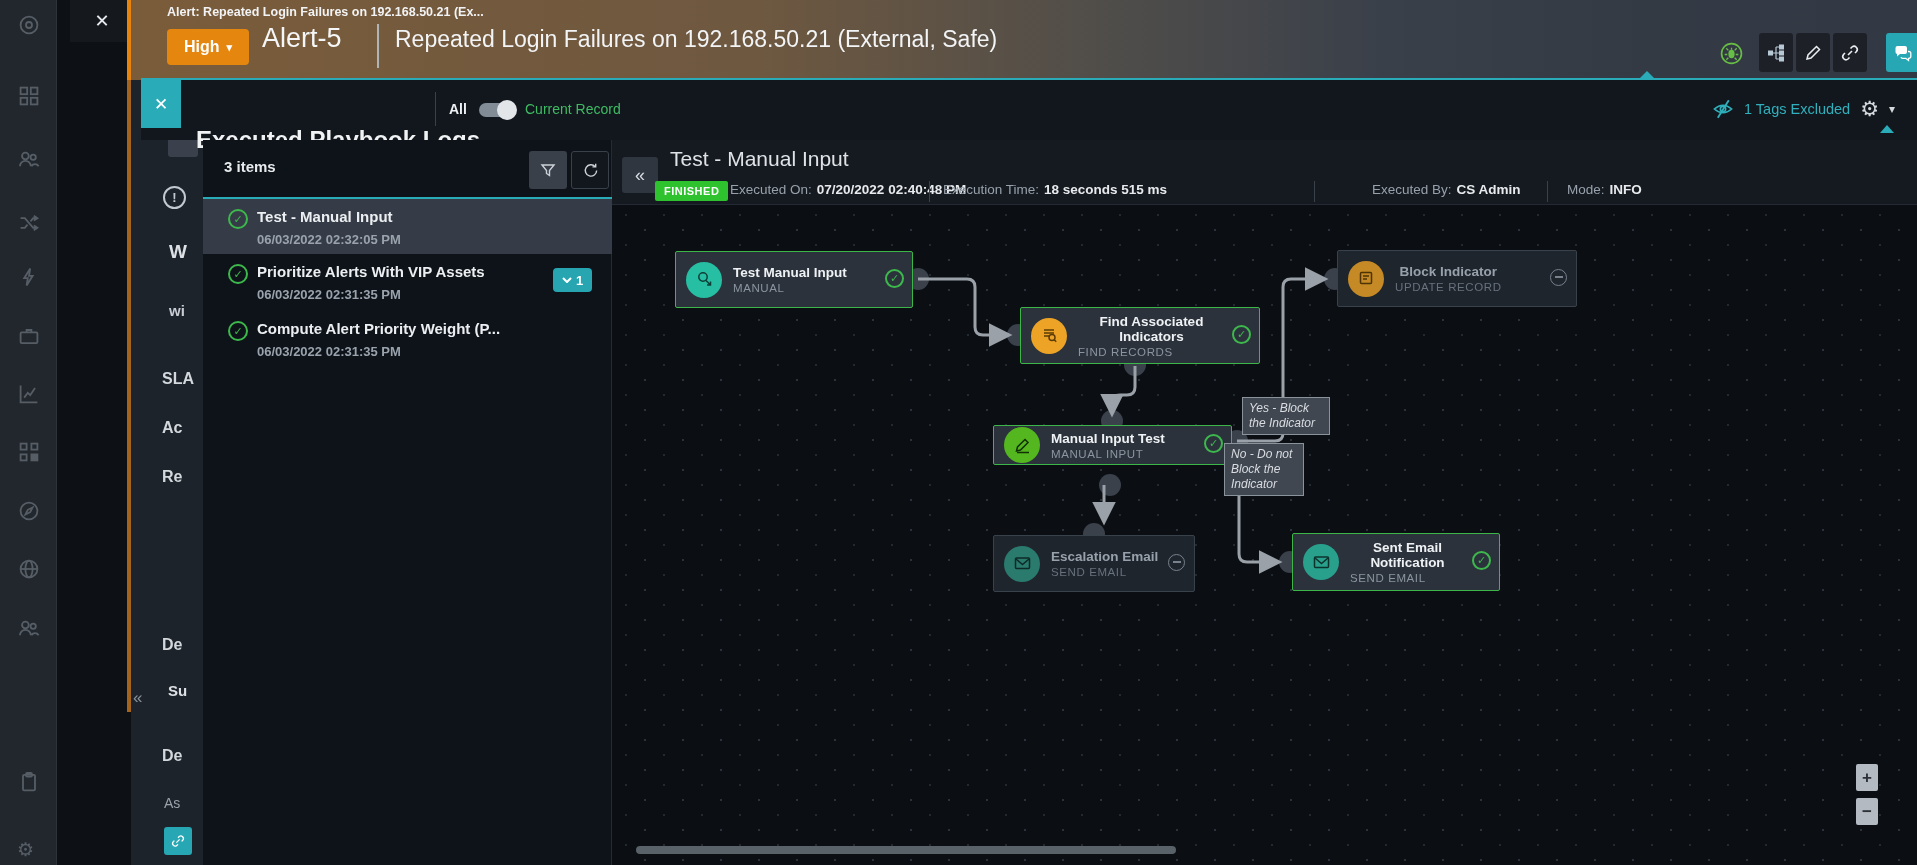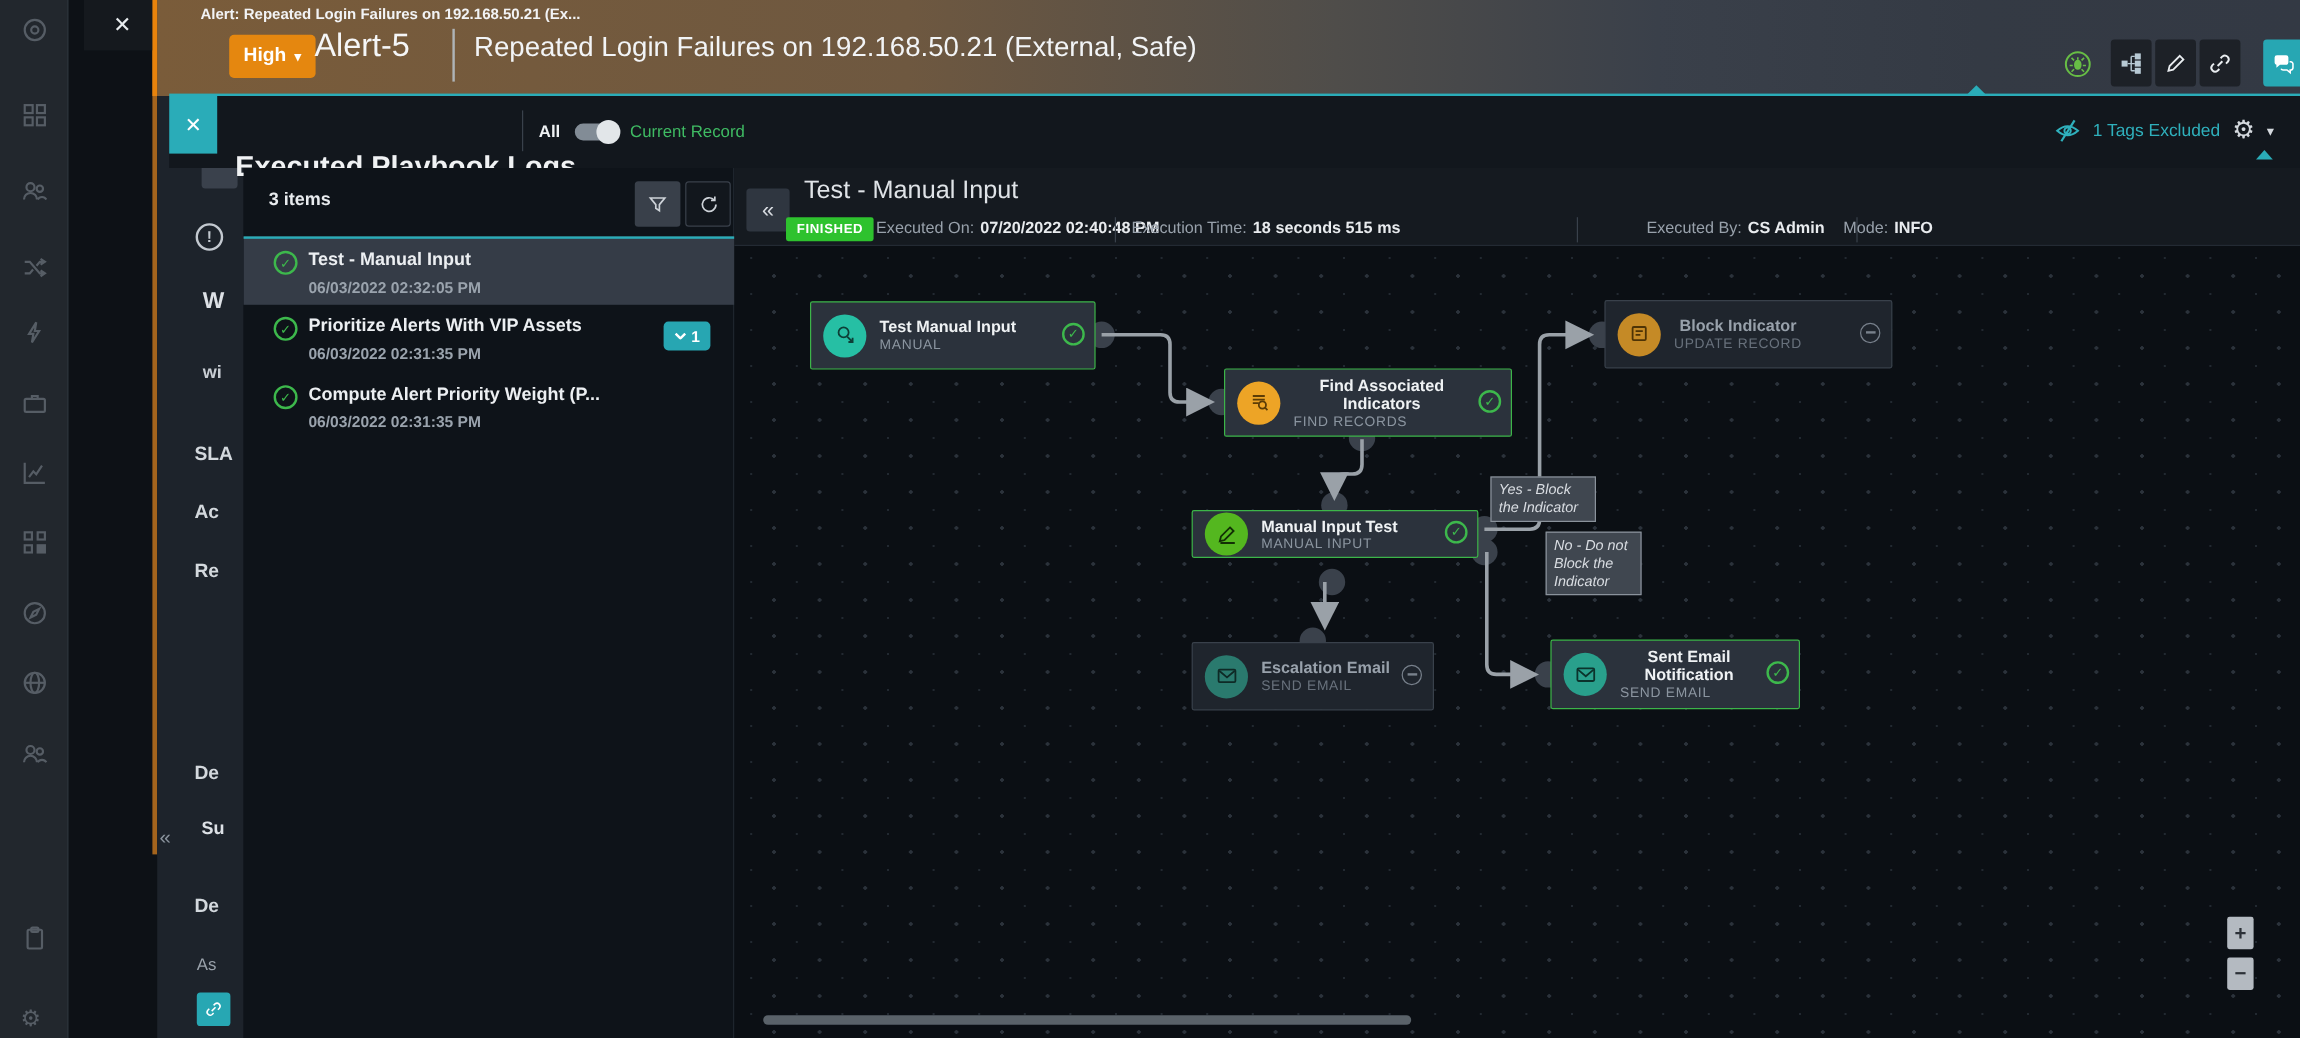--- a/index.html
+++ b/index.html
@@ -22,22 +22,22 @@
   .excl-circle { position:absolute; width:23px; height:23px; border:2px solid #c3c9d0; border-radius:50%; color:#c3c9d0; font-size:13px; font-weight:bold; text-align:center; line-height:20px; }
   .btn-frag { position:absolute; background:#3a414c; border-radius:3px; }
   .teal-mini-btn { position:absolute; width:28px; height:28px; background:#27a7b3; border-radius:3px; display:flex; align-items:center; justify-content:center; }
   .close-box { left:70px; top:0; width:64px; height:42px; background:#15191e; display:flex; align-items:center; justify-content:center; color:#e8ecef; font-size:18px; }
 
   
   .alert-header { left:127px; top:0; width:1790px; height:80px;
     background:linear-gradient(90deg,#7a5c3a 0%,#6e5840 35%,#4f4d4a 55%,#3a404a 70%,#343a44 85%,#333944 100%);
     border-left:4px solid #e8830c; }
   .tab-title { position:absolute; left:36px; top:5px; font-size:12.5px; font-weight:bold; color:#f2f3f5; }
-  .sev-badge { position:absolute; left:36px; top:29px; width:72px; height:36px; background:#e5870f; border-radius:4px;
-    display:flex; align-items:center; justify-content:center; gap:7px; color:#fff; font-weight:bold; font-size:16px;margin-left:24px; }
+  .sev-badge { position:absolute; left:36px; top:29px; width:82px; height:36px; background:#e5870f; border-radius:4px;
+    display:flex; align-items:center; justify-content:center; gap:7px; color:#fff; font-weight:bold; font-size:16px; }
   .alert-id { position:absolute; left:131px; top:23px; font-size:27px; color:#f5f6f7; }
   .hdr-divider { position:absolute; left:246px; top:24px; width:2px; height:44px; background:#b9c4cc; opacity:.85; }
   .alert-title { position:absolute; left:264px; top:26px; font-size:23px; color:#f2f4f6; }
   .hdr-btn { position:absolute; top:33px; width:34px; height:39px; background:#1d2127; border-radius:3px; display:flex; align-items:center; justify-content:center; }
   .hdr-btn.teal { background:#27a7b3; }
   .hdr-btn svg { width:20px; height:20px; }
   .bug-icon { position:absolute; left:1589px; top:42px; width:23px; height:23px; }
 
   
   .epl-topline { left:141px; top:78px; width:1776px; height:2px; background:#2aacb8; }
@@ -307,21 +307,21 @@
       <span>«</span>
     </span>
     <span class="graph-title">Test - Manual Input</span>
     <span class="finished-badge">FINISHED</span>
     <span class="status-row" style="left:118px"><span>Executed On:</span><b>07/20/2022 02:40:48 PM</b></span>
     <span class="vdiv" style="left:317px"></span>
     <span class="status-row" style="left:331px"><span>Execution Time:</span><b>18 seconds 515 ms</b></span>
     <span class="vdiv" style="left:702px"></span>
     <span class="status-row" style="left:760px"><span>Executed By:</span><b>CS Admin</b></span>
     <span class="vdiv" style="left:935px"></span>
-    <span class="status-row" style="left:924px"><span>Mode:</span><b>INFO</b></span>
+    <span class="status-row" style="left:955px"><span>Mode:</span><b>INFO</b></span>
   </div>
 
   <div class="abs canvas">
     <svg class="edges" viewBox="0 0 1305 660">
       <defs>
         <marker id="arr" markerWidth="9" markerHeight="9" refX="6.5" refY="4" orient="auto">
           <path d="M0,0 L8,4 L0,8 Z" fill="#9aa1a8"></path>
         </marker>
       </defs>
 
@@ -426,21 +426,21 @@
           </svg>
       </span>
       <span class="ntext">
           <span class="ntitle">Sent Email Notification</span>
           <span class="nsub">SEND EMAIL</span>
         </span>
       <span class="ncheck">✓</span>
     </div>
 
     <div class="elabel" style="left:630px;top:192px;width:88px">Yes - Block the Indicator</div>
-    <div class="elabel" style="left:676px;top:238px;width:80px">No - Do not Block the Indicator</div>
+    <div class="elabel" style="left:612px;top:238px;width:80px">No - Do not Block the Indicator</div>
 
     <div class="hscroll"></div>
     <div class="zoom-btn" style="top:559px">+</div>
     <div class="zoom-btn" style="top:593px">−</div>
   </div>
 
   <div class="abs dd-notch"></div>
 
 </div>
 

